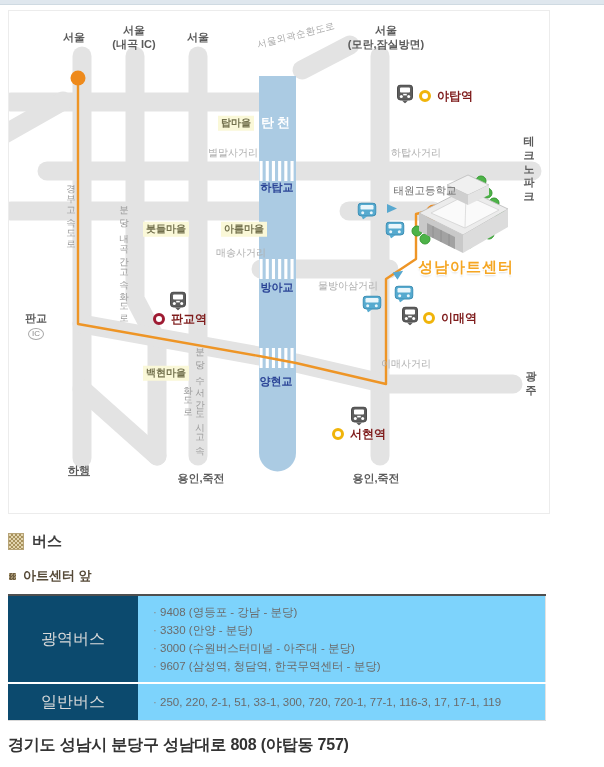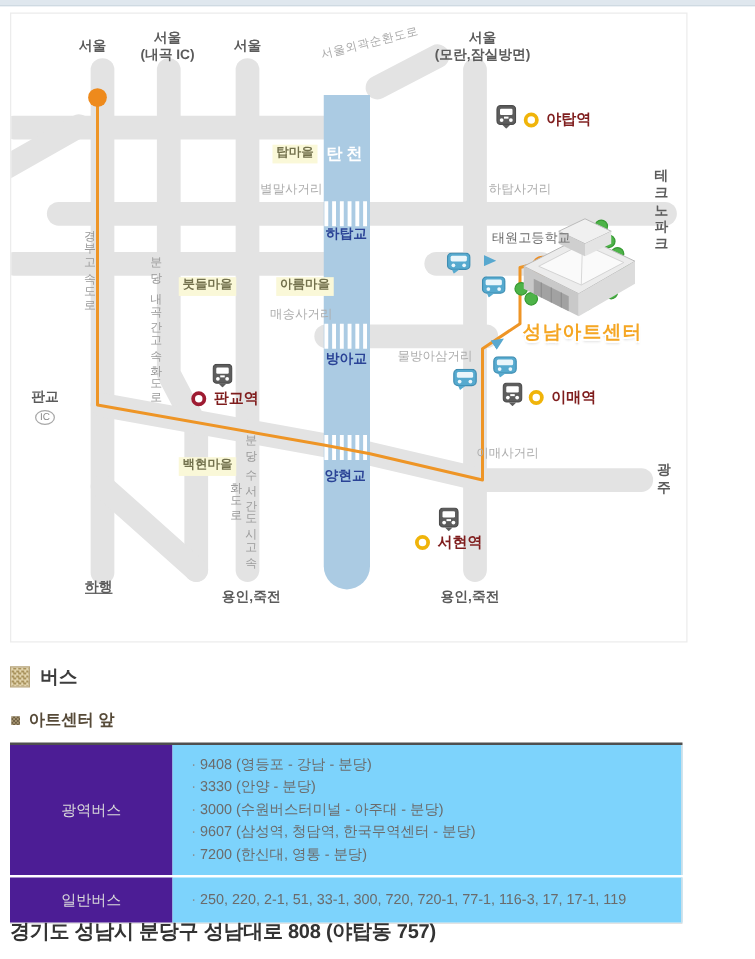--- a/index.html
+++ b/index.html
@@ -33,21 +33,21 @@
   .sec-title{position:absolute;left:8px;top:532px;display:flex;align-items:center;gap:8px}
   .sec-title .sq{width:14px;height:15px;border:1px solid #b7a478;
     background:repeating-conic-gradient(#a8925c 0% 25%,#e2d4ae 0% 50%) 0 0/4px 4px}
   .sec-title .txt{font-size:15px;font-weight:700;color:#3d3d3d}
   .sub-title{position:absolute;left:9px;top:567px;display:flex;align-items:center;gap:7px}
   .sub-title .sq{width:7px;height:7px;background:repeating-conic-gradient(#6e5f44 0% 25%,#a4936f 0% 50%) 0 0/3px 3px}
   .sub-title .txt{font-size:13px;font-weight:700;color:#564a38}
   #bus-table{position:absolute;left:8px;top:594px;width:538px;border-top:2px solid #4f4f4f;border-bottom:1px solid #d9d9d9;box-sizing:border-box}
   .bus-row{display:flex}
   .bus-row + .bus-row{border-top:2px solid #fff}
-  .bus-head{flex:0 0 130px;background:#4c1d95;color:#dadada;font-size:12px;display:flex;align-items:center;justify-content:center}
+  .bus-head{flex:0 0 130px;background:#0c4a6e;color:#dadada;font-size:16px;display:flex;align-items:center;justify-content:center}
   .bus-items{flex:1;background:#7dd3fc;border-right:1px solid #e2e2e2;padding:7px 10px 7px 15px;min-height:22px;display:flex;flex-direction:column;justify-content:center}
   .bus-items .itm{font-size:11.5px;color:#6b6b6b;line-height:18px;white-space:nowrap}
   .bus-items .itm::before{content:"\00B7  ";color:#8a8a8a}
   #address{position:absolute;left:8px;top:735px;font-size:16px;font-weight:700;color:#333;letter-spacing:-.2px}
 </style>
 </head>
 <body>
 
 <div class="topstrip"></div>
 
@@ -243,21 +243,20 @@
 </div>
 
 <div id="bus-table">
     <div class="bus-row">
       <div class="bus-head">광역버스</div>
       <div class="bus-items">
         <div class="itm">9408 (영등포 - 강남 - 분당)</div>
         <div class="itm">3330 (안양 - 분당)</div>
         <div class="itm">3000 (수원버스터미널 - 아주대 - 분당)</div>
         <div class="itm">9607 (삼성역, 청담역, 한국무역센터 - 분당)</div>
-        <div class="itm">7200 (한신대, 영통 - 분당)</div>
       </div>
     </div>
     <div class="bus-row">
       <div class="bus-head">일반버스</div>
       <div class="bus-items">
         <div class="itm">250, 220, 2-1, 51, 33-1, 300, 720, 720-1, 77-1, 116-3, 17, 17-1, 119</div>
       </div>
     </div>
   </div>
 

